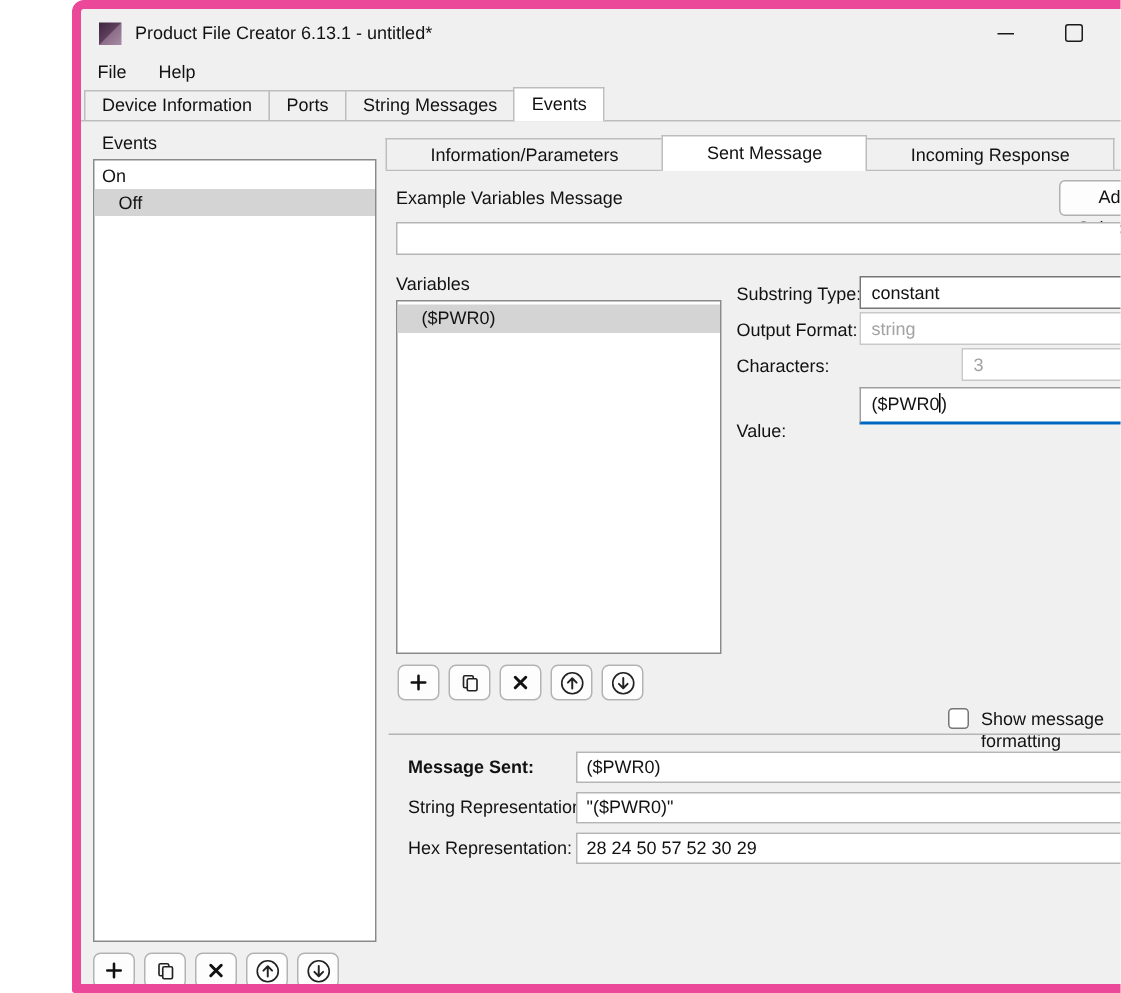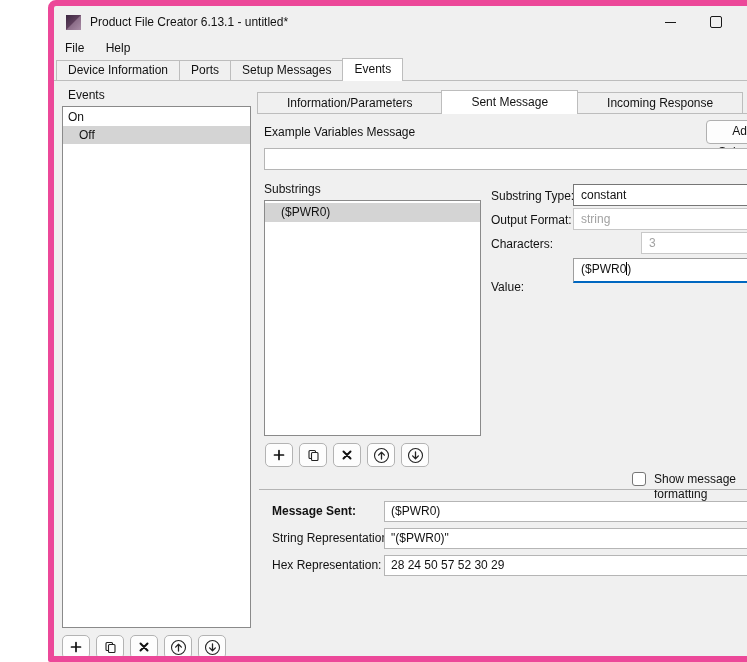--- a/index.html
+++ b/index.html
@@ -100,21 +100,21 @@
   </div>
 
   <div class="menubar">
     <span class="menu-item">File</span>
     <span class="menu-item">Help</span>
   </div>
 
   <div class="tabbar">
     <div class="tab">Device Information</div>
     <div class="tab">Ports</div>
-    <div class="tab">Setup Messages</div>
+    <div class="tab">String Messages</div>
     <div class="tab selected">Events</div>
   </div>
 
   <div class="events-label">Events</div>
   <div class="events-list">
     <div class="list-item">On</div>
     <div class="list-item selected">Off</div>
   </div>
   <div class="toolbar events">
     <div class="tool-btn">
@@ -150,21 +150,21 @@
   <div class="subtabbar">
     <div class="subtab">Information/Parameters</div>
     <div class="subtab selected">Sent Message</div>
     <div class="subtab">Incoming Response</div>
   </div>
 
   <div class="example-label">Example Variables Message</div>
   <div class="add-selection-btn">Add Selection</div>
   <div class="example-field"></div>
 
-  <div class="substrings-label">Substrings</div>
+  <div class="substrings-label">Variables</div>
   <div class="substrings-list">
     <div class="list-item selected">($PWR0)</div>
   </div>
   <div class="toolbar substrings">
     <div class="tool-btn">
       <svg width="14" height="14" viewBox="0 0 14 14">
           <path d="M7 2.5v9M2.5 7h9" stroke="#111" stroke-width="1.7" stroke-linecap="round"></path>
         </svg>
     </div>
     <div class="tool-btn">

